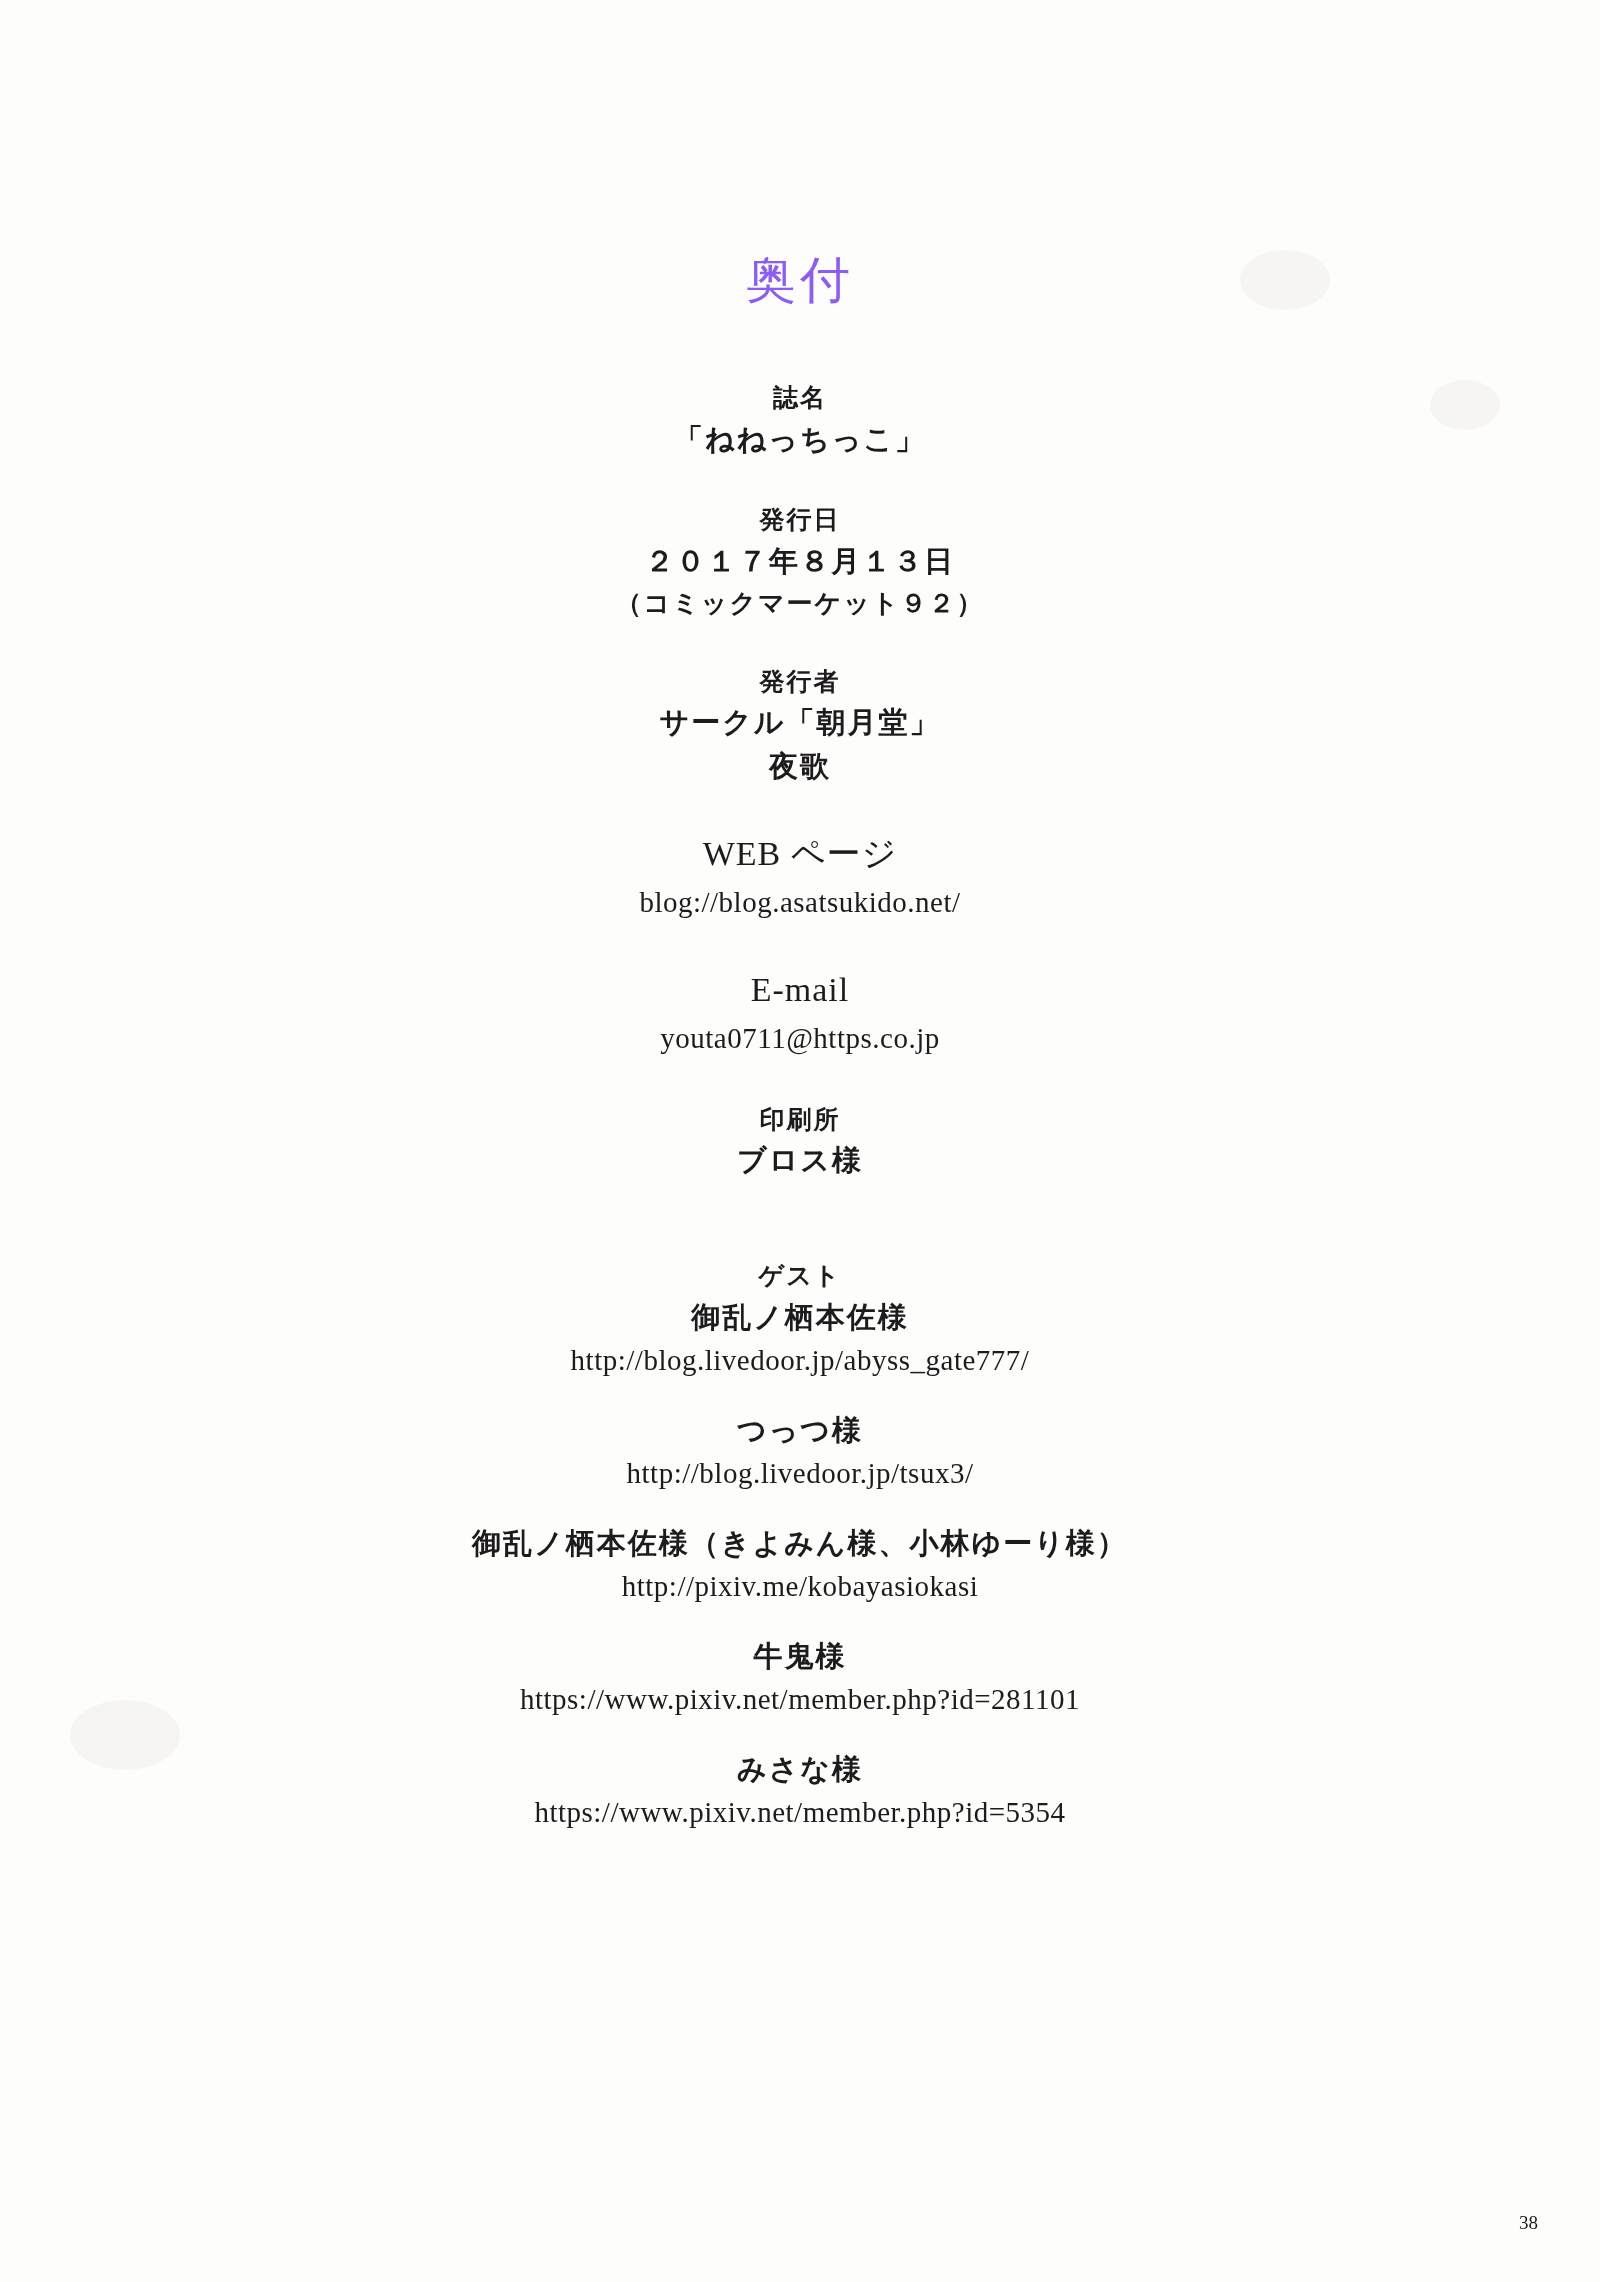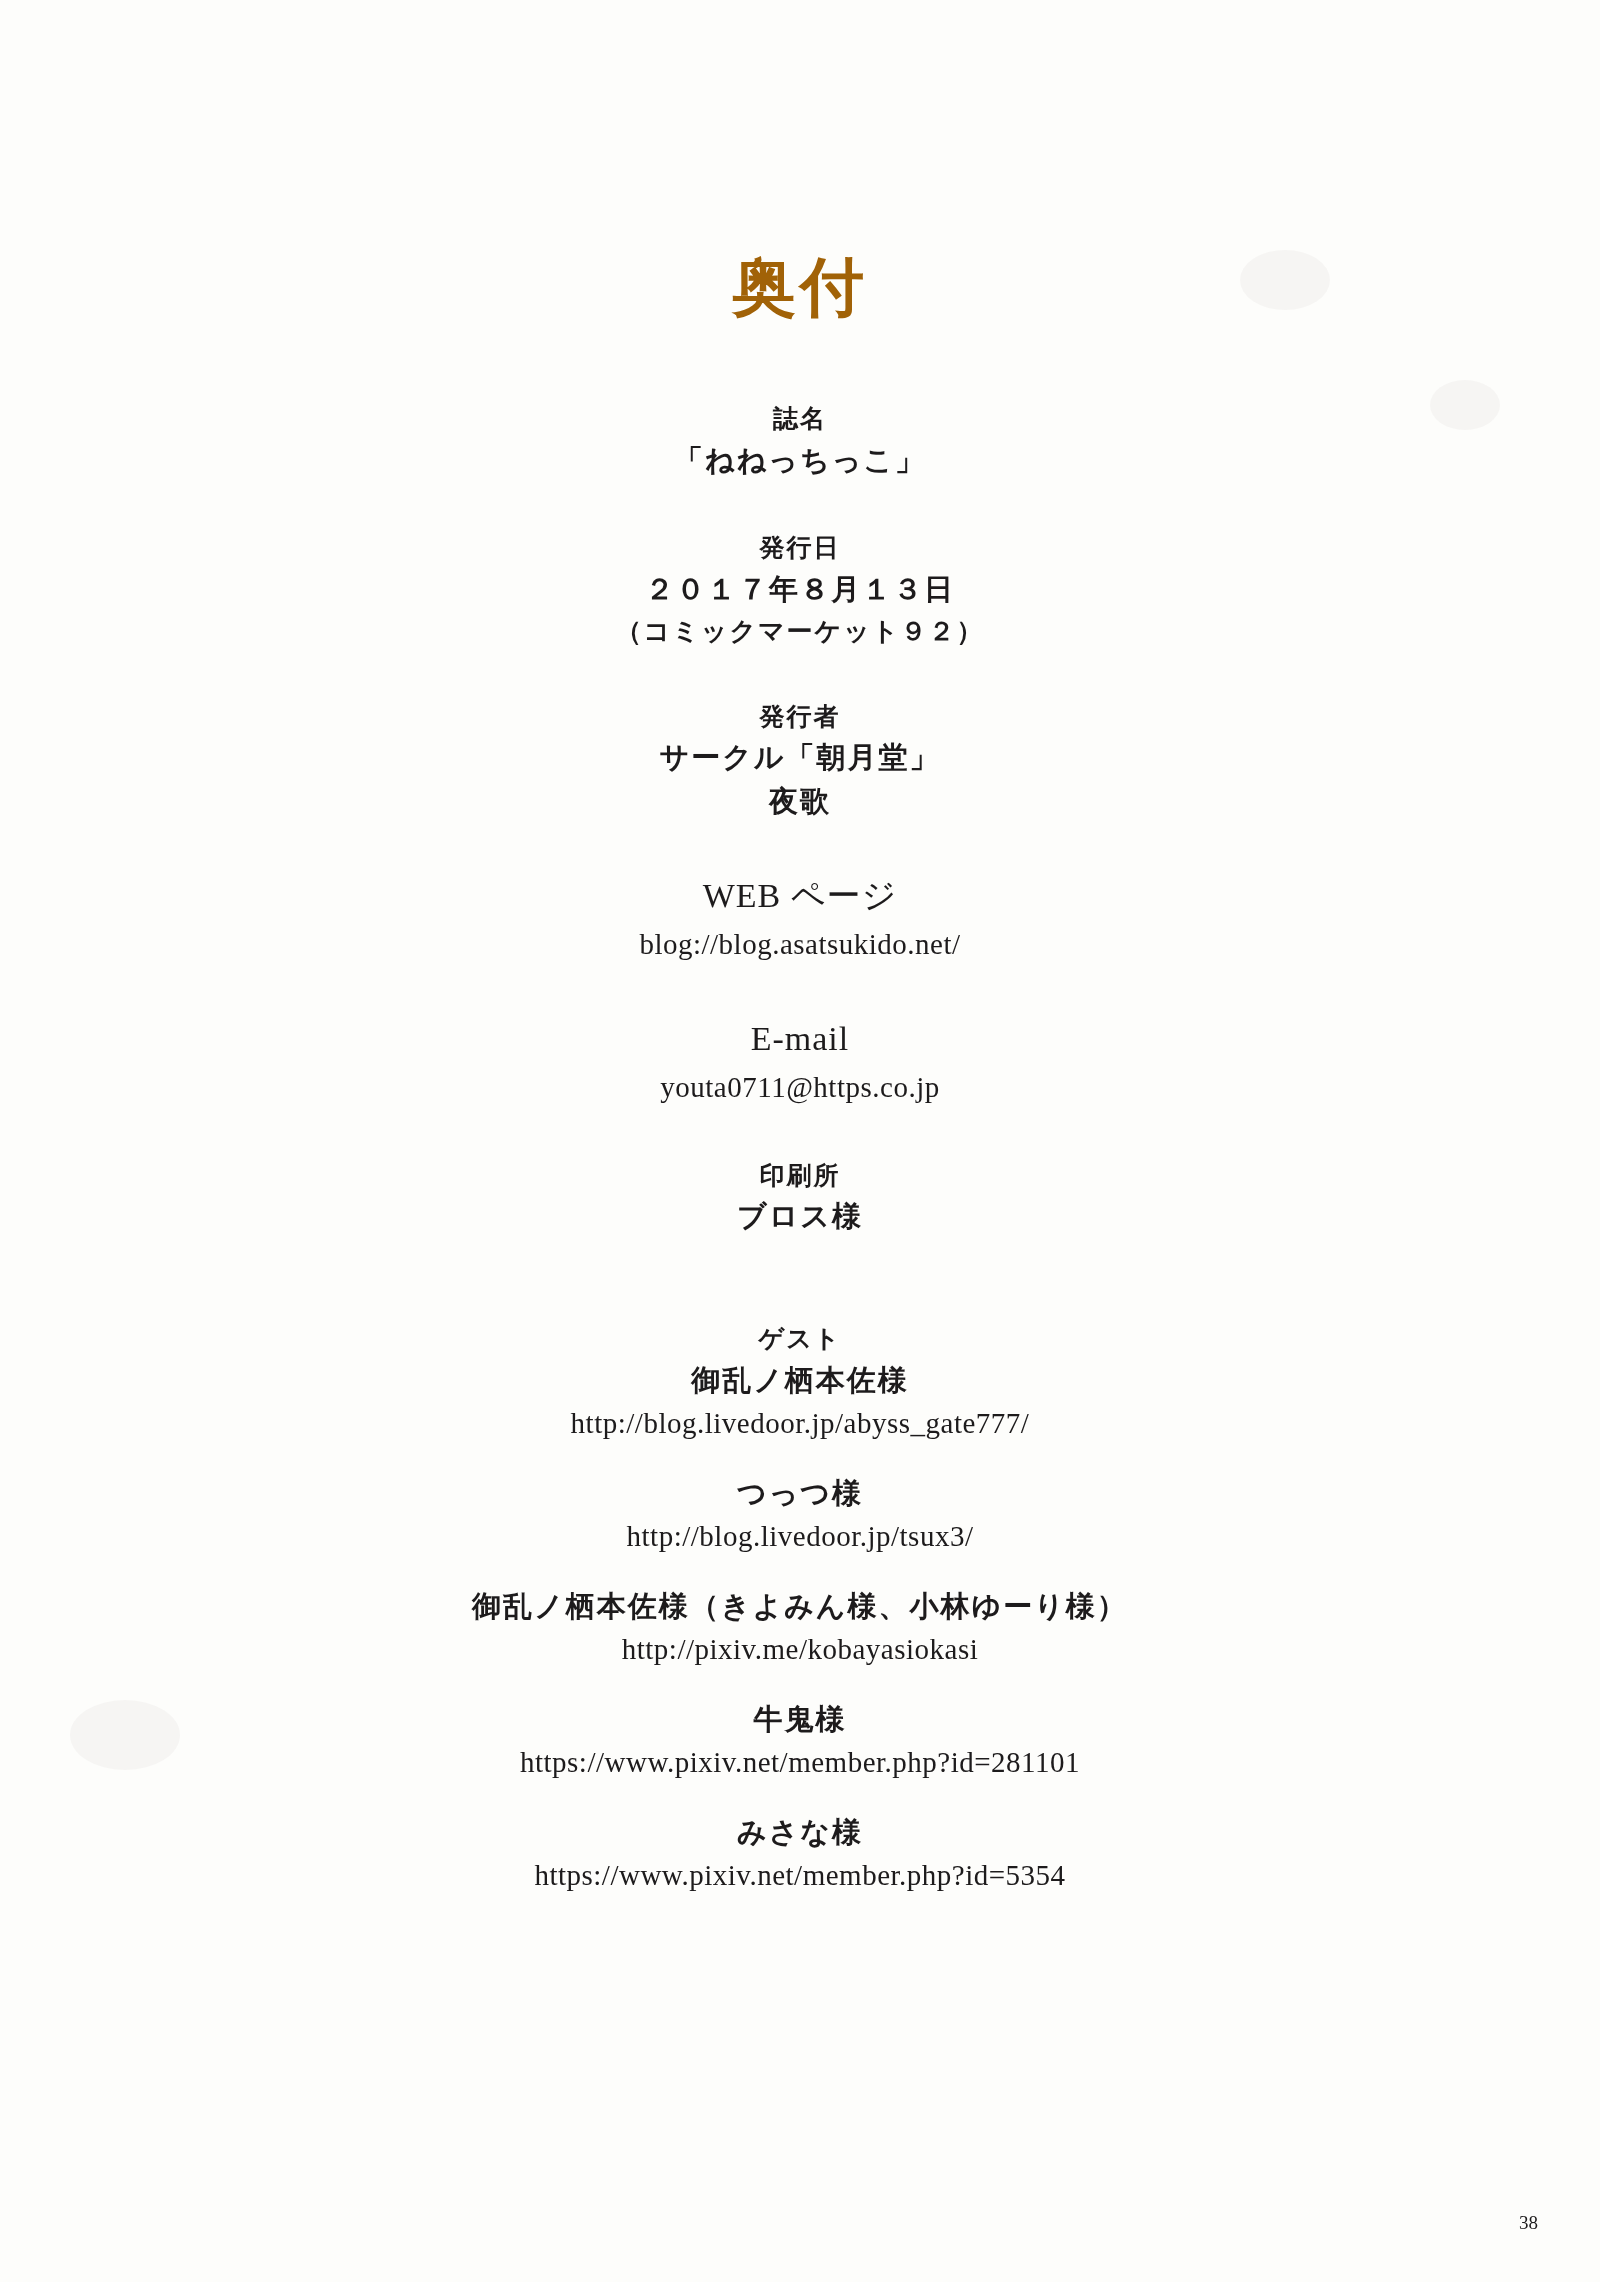--- a/index.html
+++ b/index.html
@@ -22,29 +22,29 @@
   }
   .content {
     position: absolute;
     left: 0;
     right: 0;
     top: 0;
     text-align: center;
   }
   .colophon-title {
     font-family: "DejaVu Sans", sans-serif;
-    font-weight: bold;
-    font-size: 64px;
+    font-weight: normal;
+    font-size: 50px;
     letter-spacing: 4px;
     margin-top: 255px;
     line-height: 1;
-    color: #a16207;
+    color: #8b5cf6;
   }
   .block {
-    margin-top: 7px;
+    margin-top: 0;
   }
   .label {
     font-family: "DejaVu Sans", sans-serif;
     font-weight: bold;
     font-size: 25px;
     letter-spacing: 2px;
     line-height: 1.55;
     color: #1d1b1c;
   }
   .label-light {

